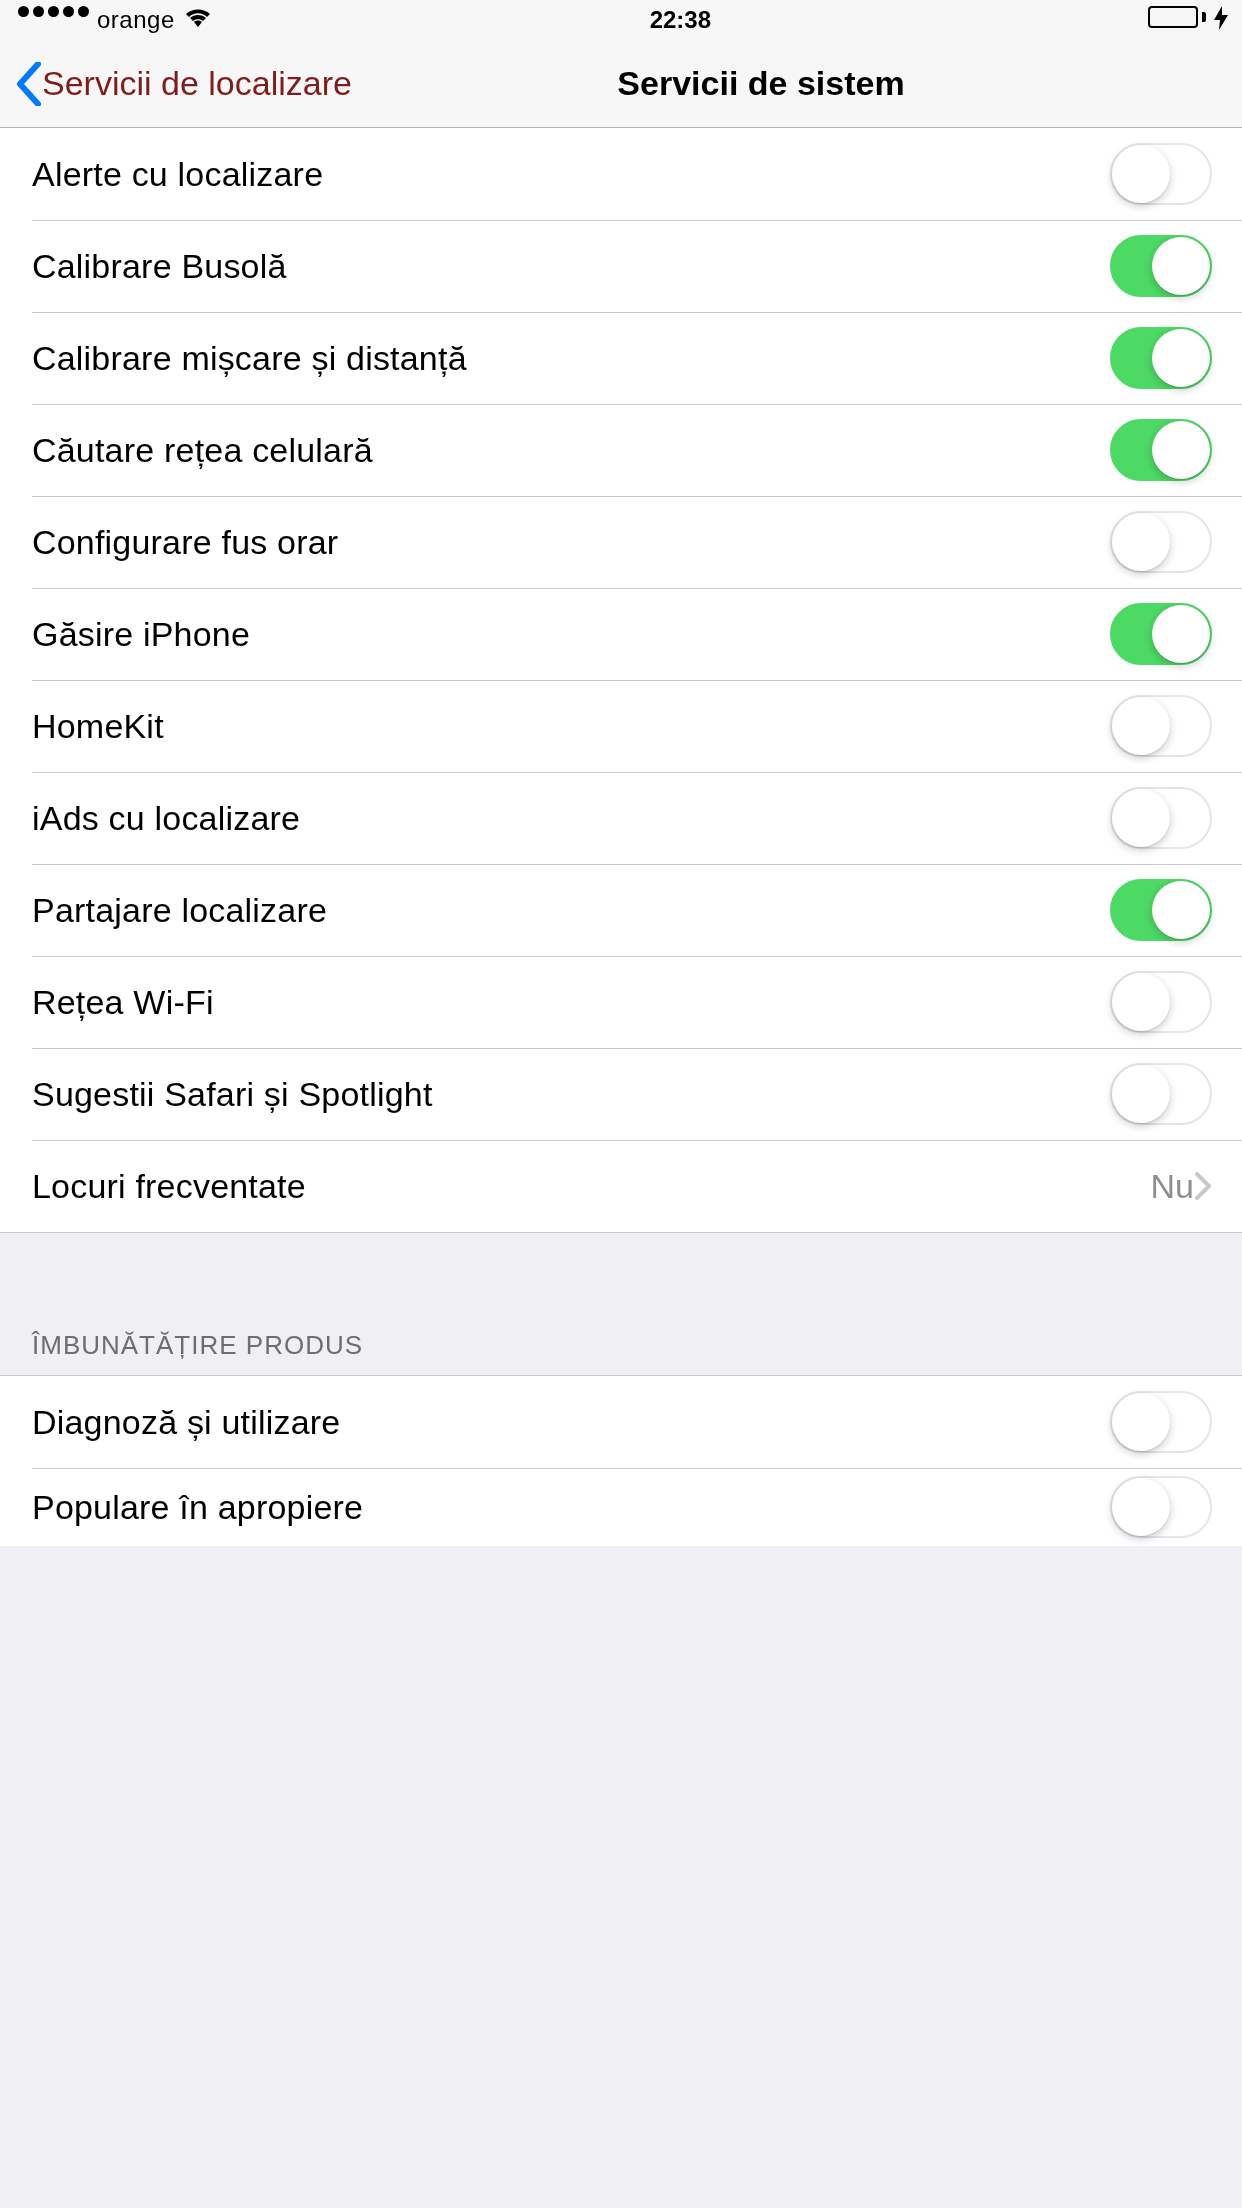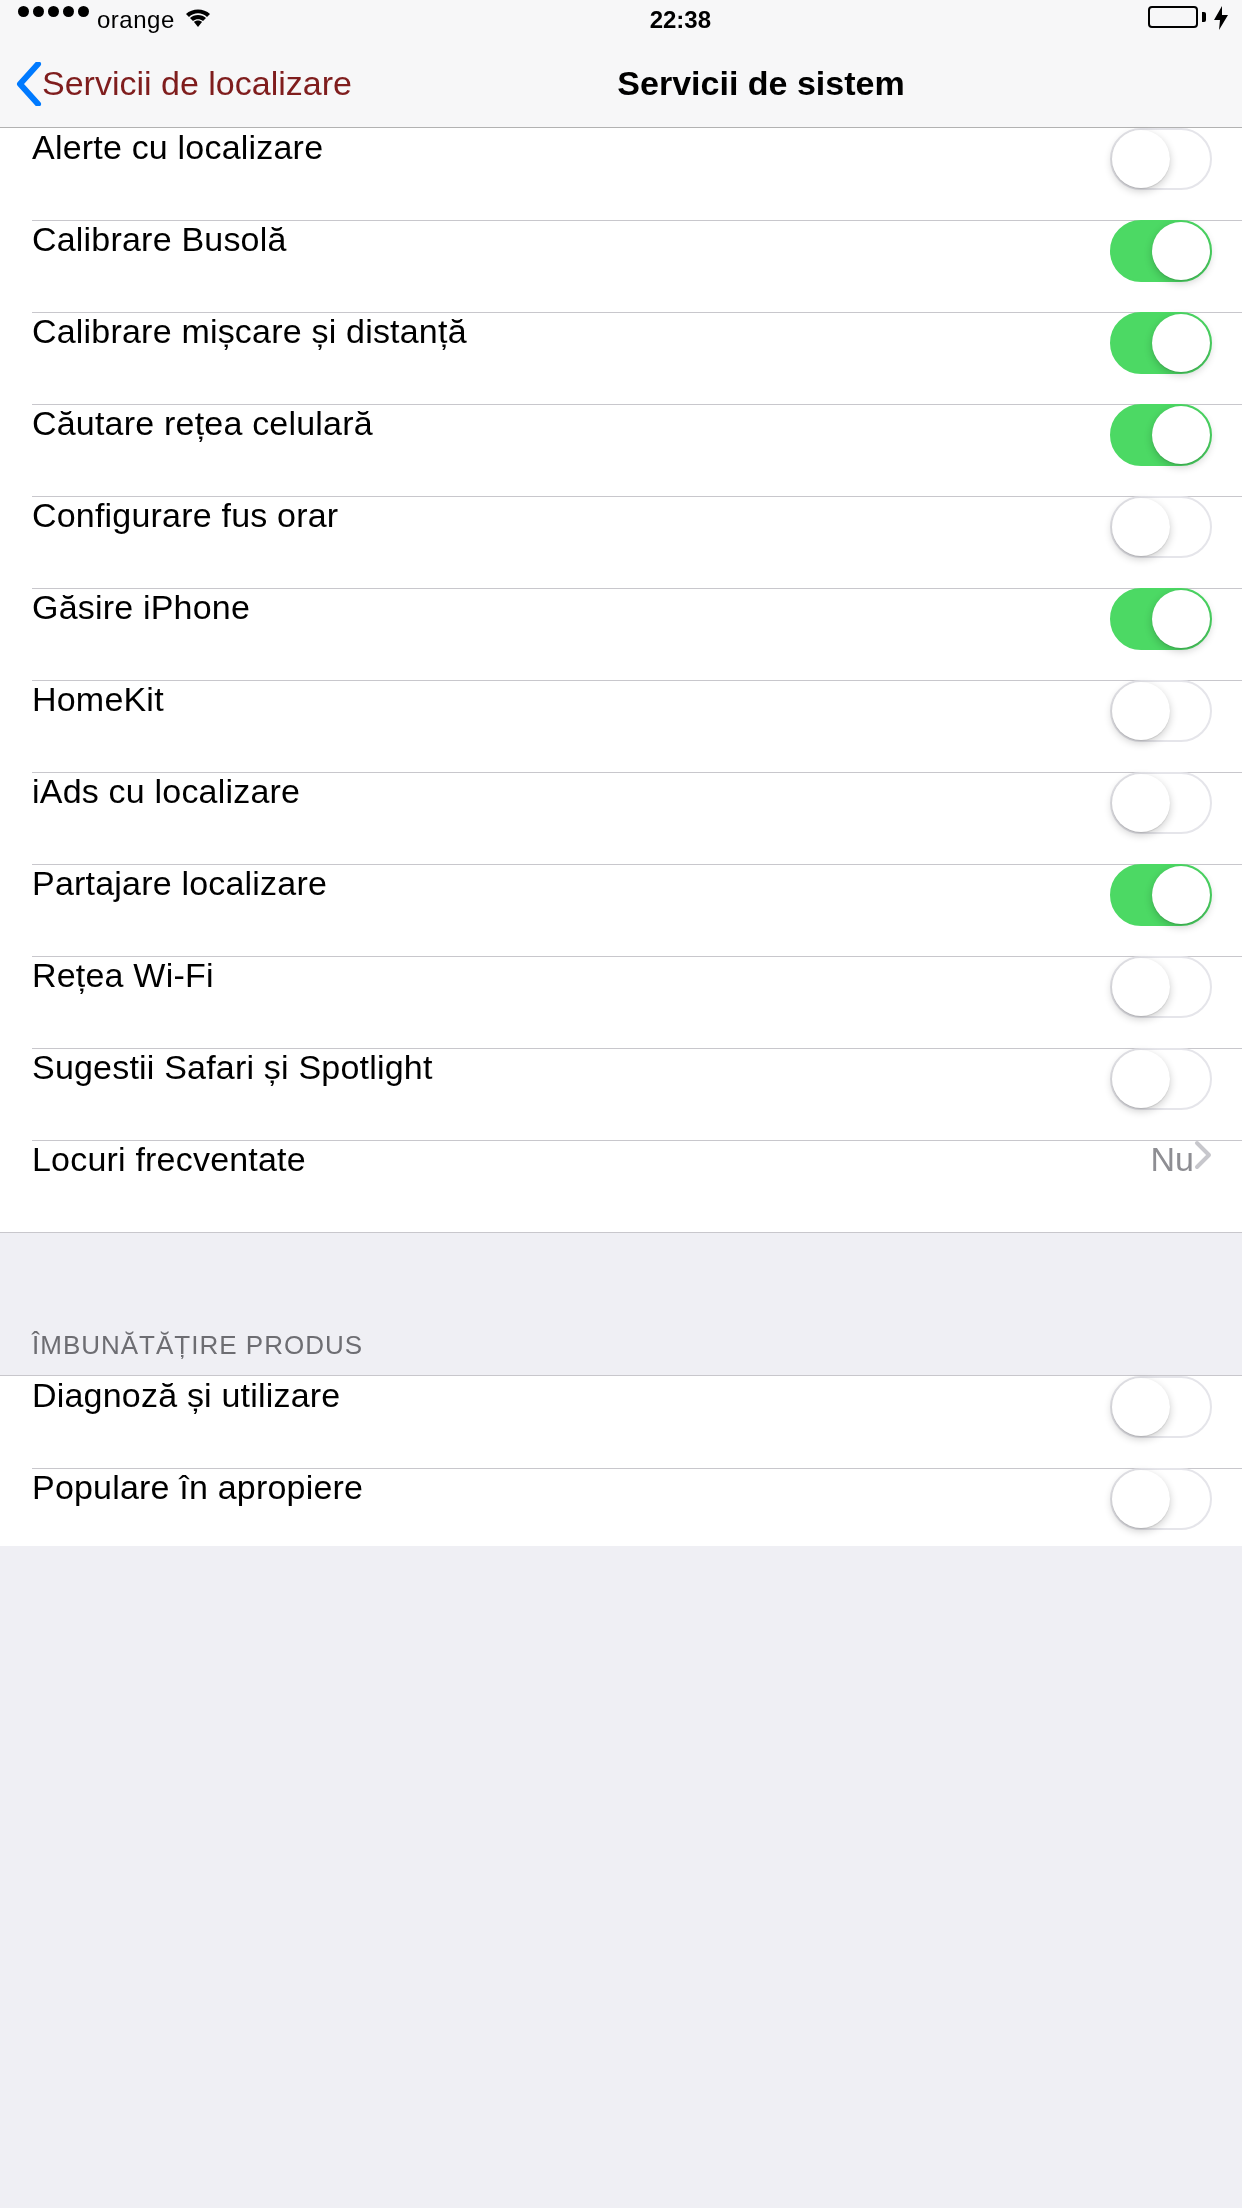--- a/index.html
+++ b/index.html
@@ -61,21 +61,21 @@
     }
     .nav-title-inner{
       display:inline-block;
       font-size:34px; font-weight:600; color:#000;
       transform: translateX(130px);
     }
 
     
     .list { background:#fff; }
     .row {
-      display:flex; 
+      display:flex; align-items:center;
       min-height:92px;
       padding: 0 30px 0 32px;
       position:relative;
     }
     .row + .row::before,
     .row.first-sep::before{
       content:"";
       position:absolute; top:0; left:32px; right:0;
       height:1px; background:#c8c7cc;
     }

